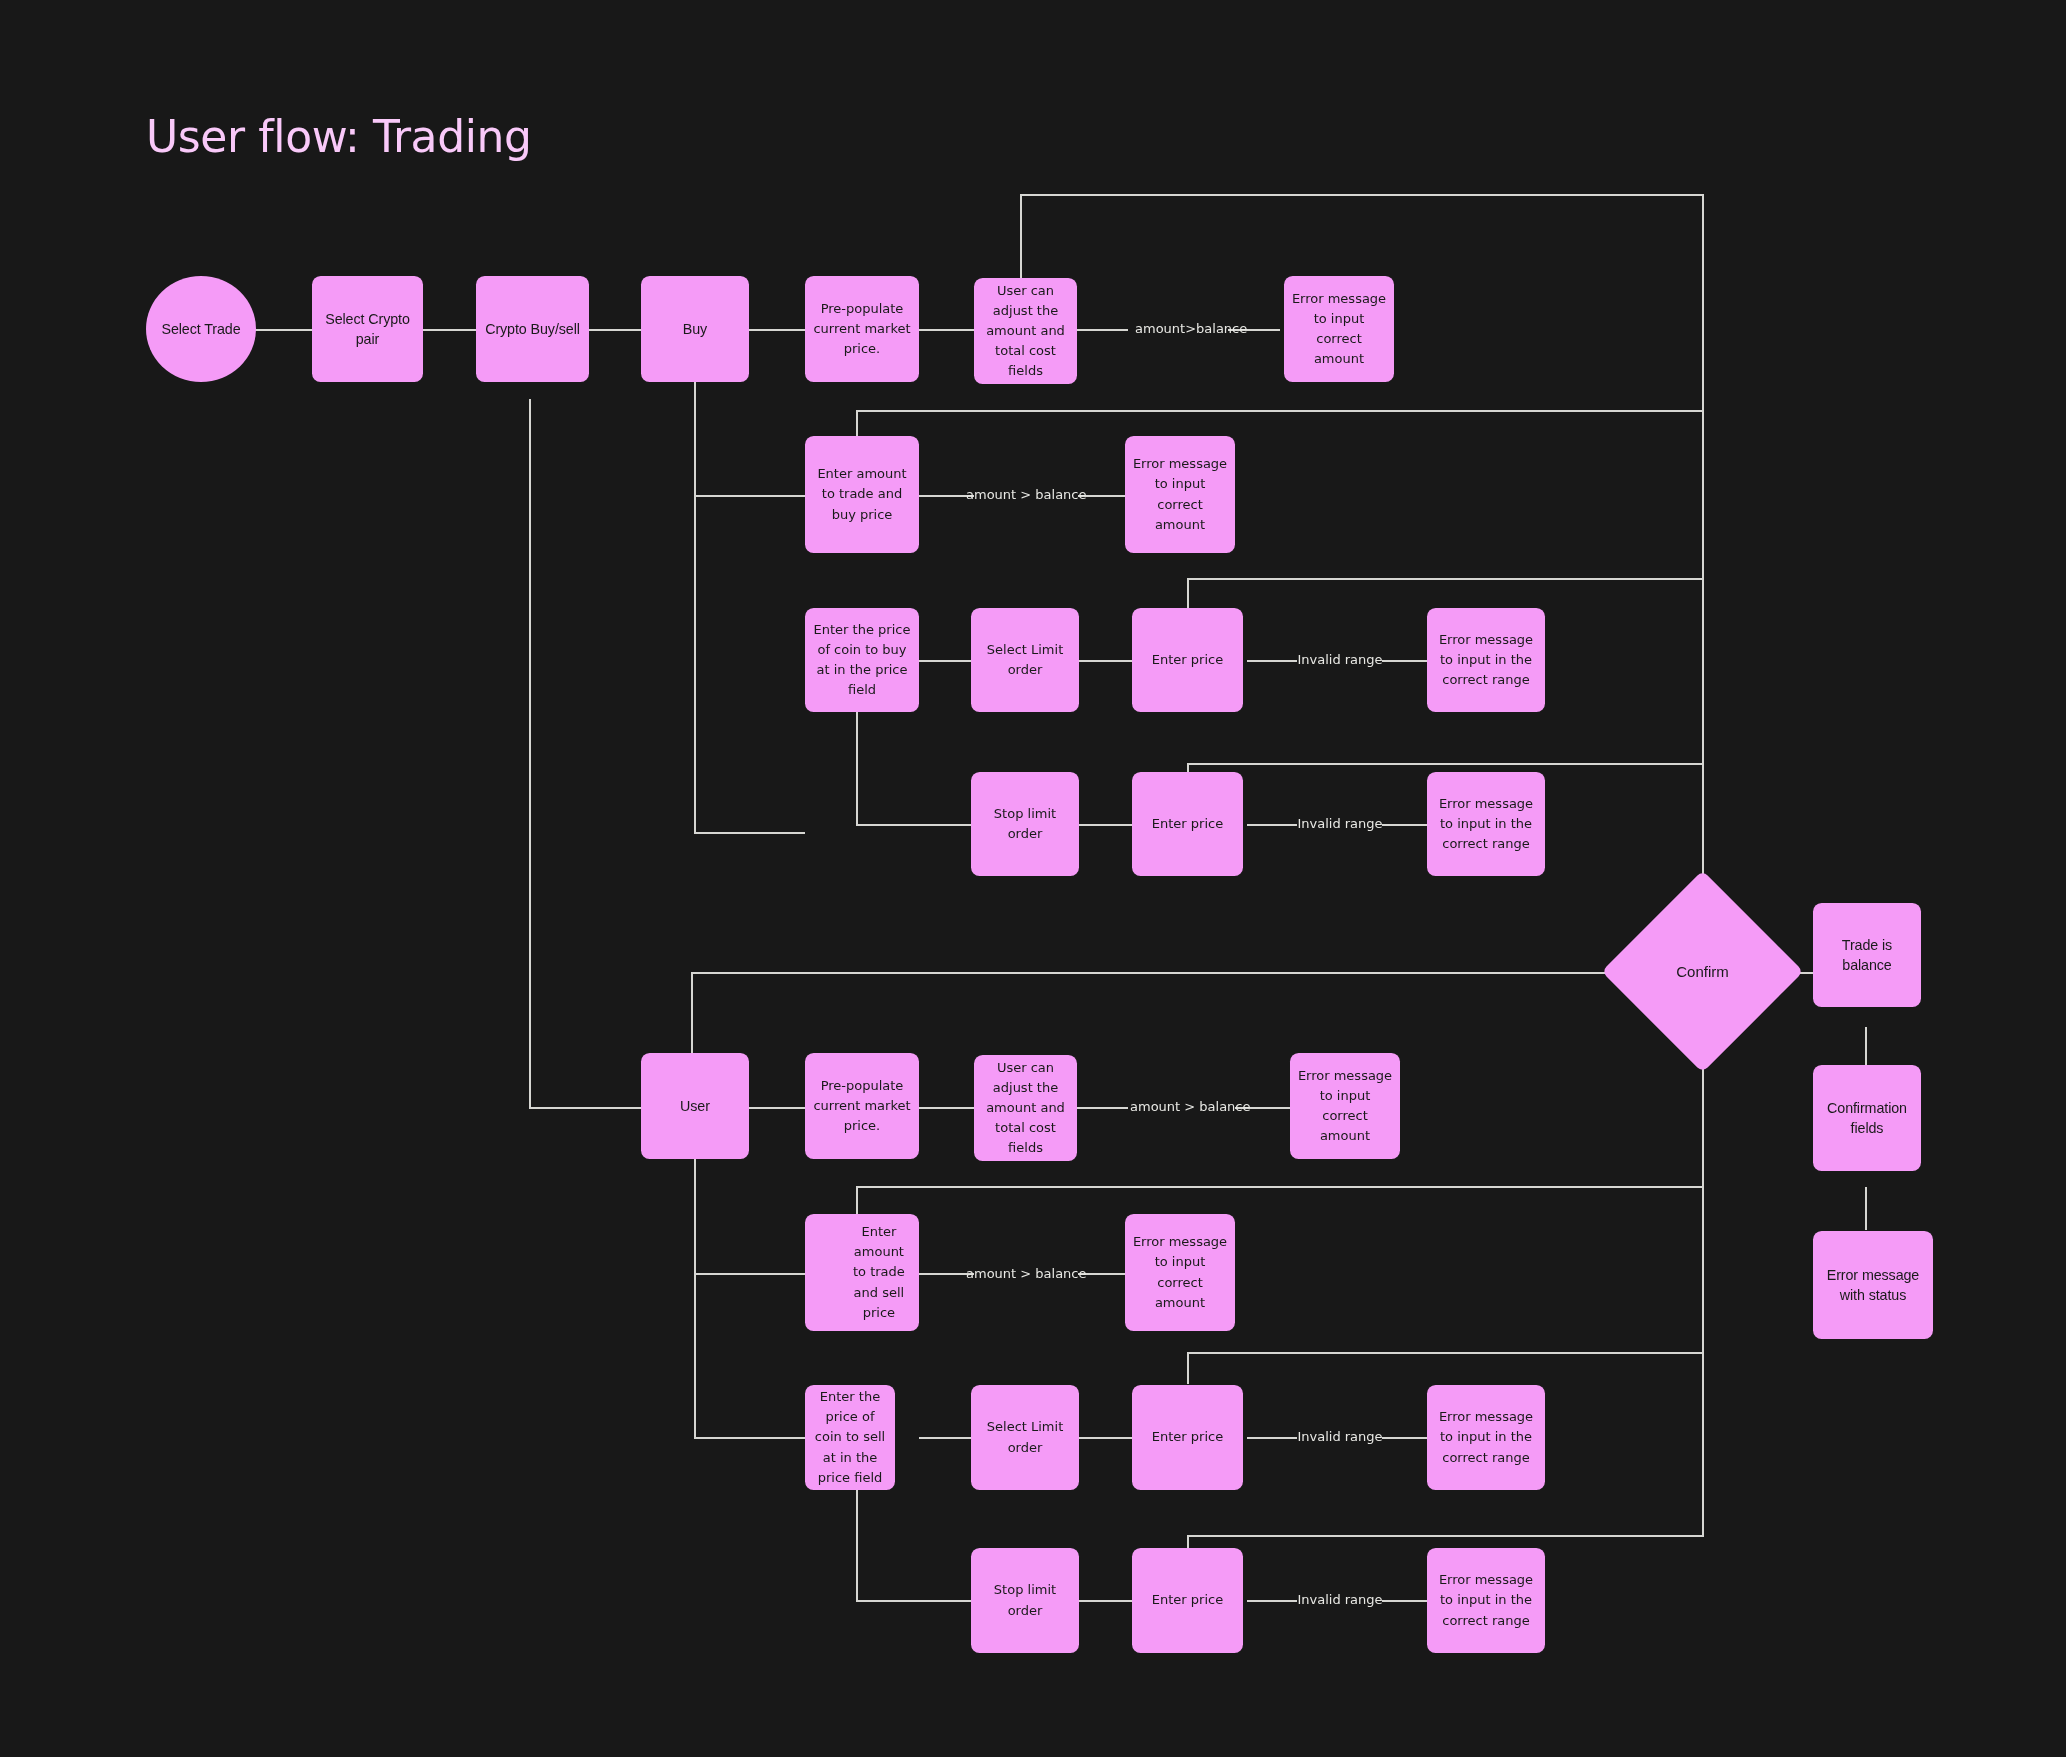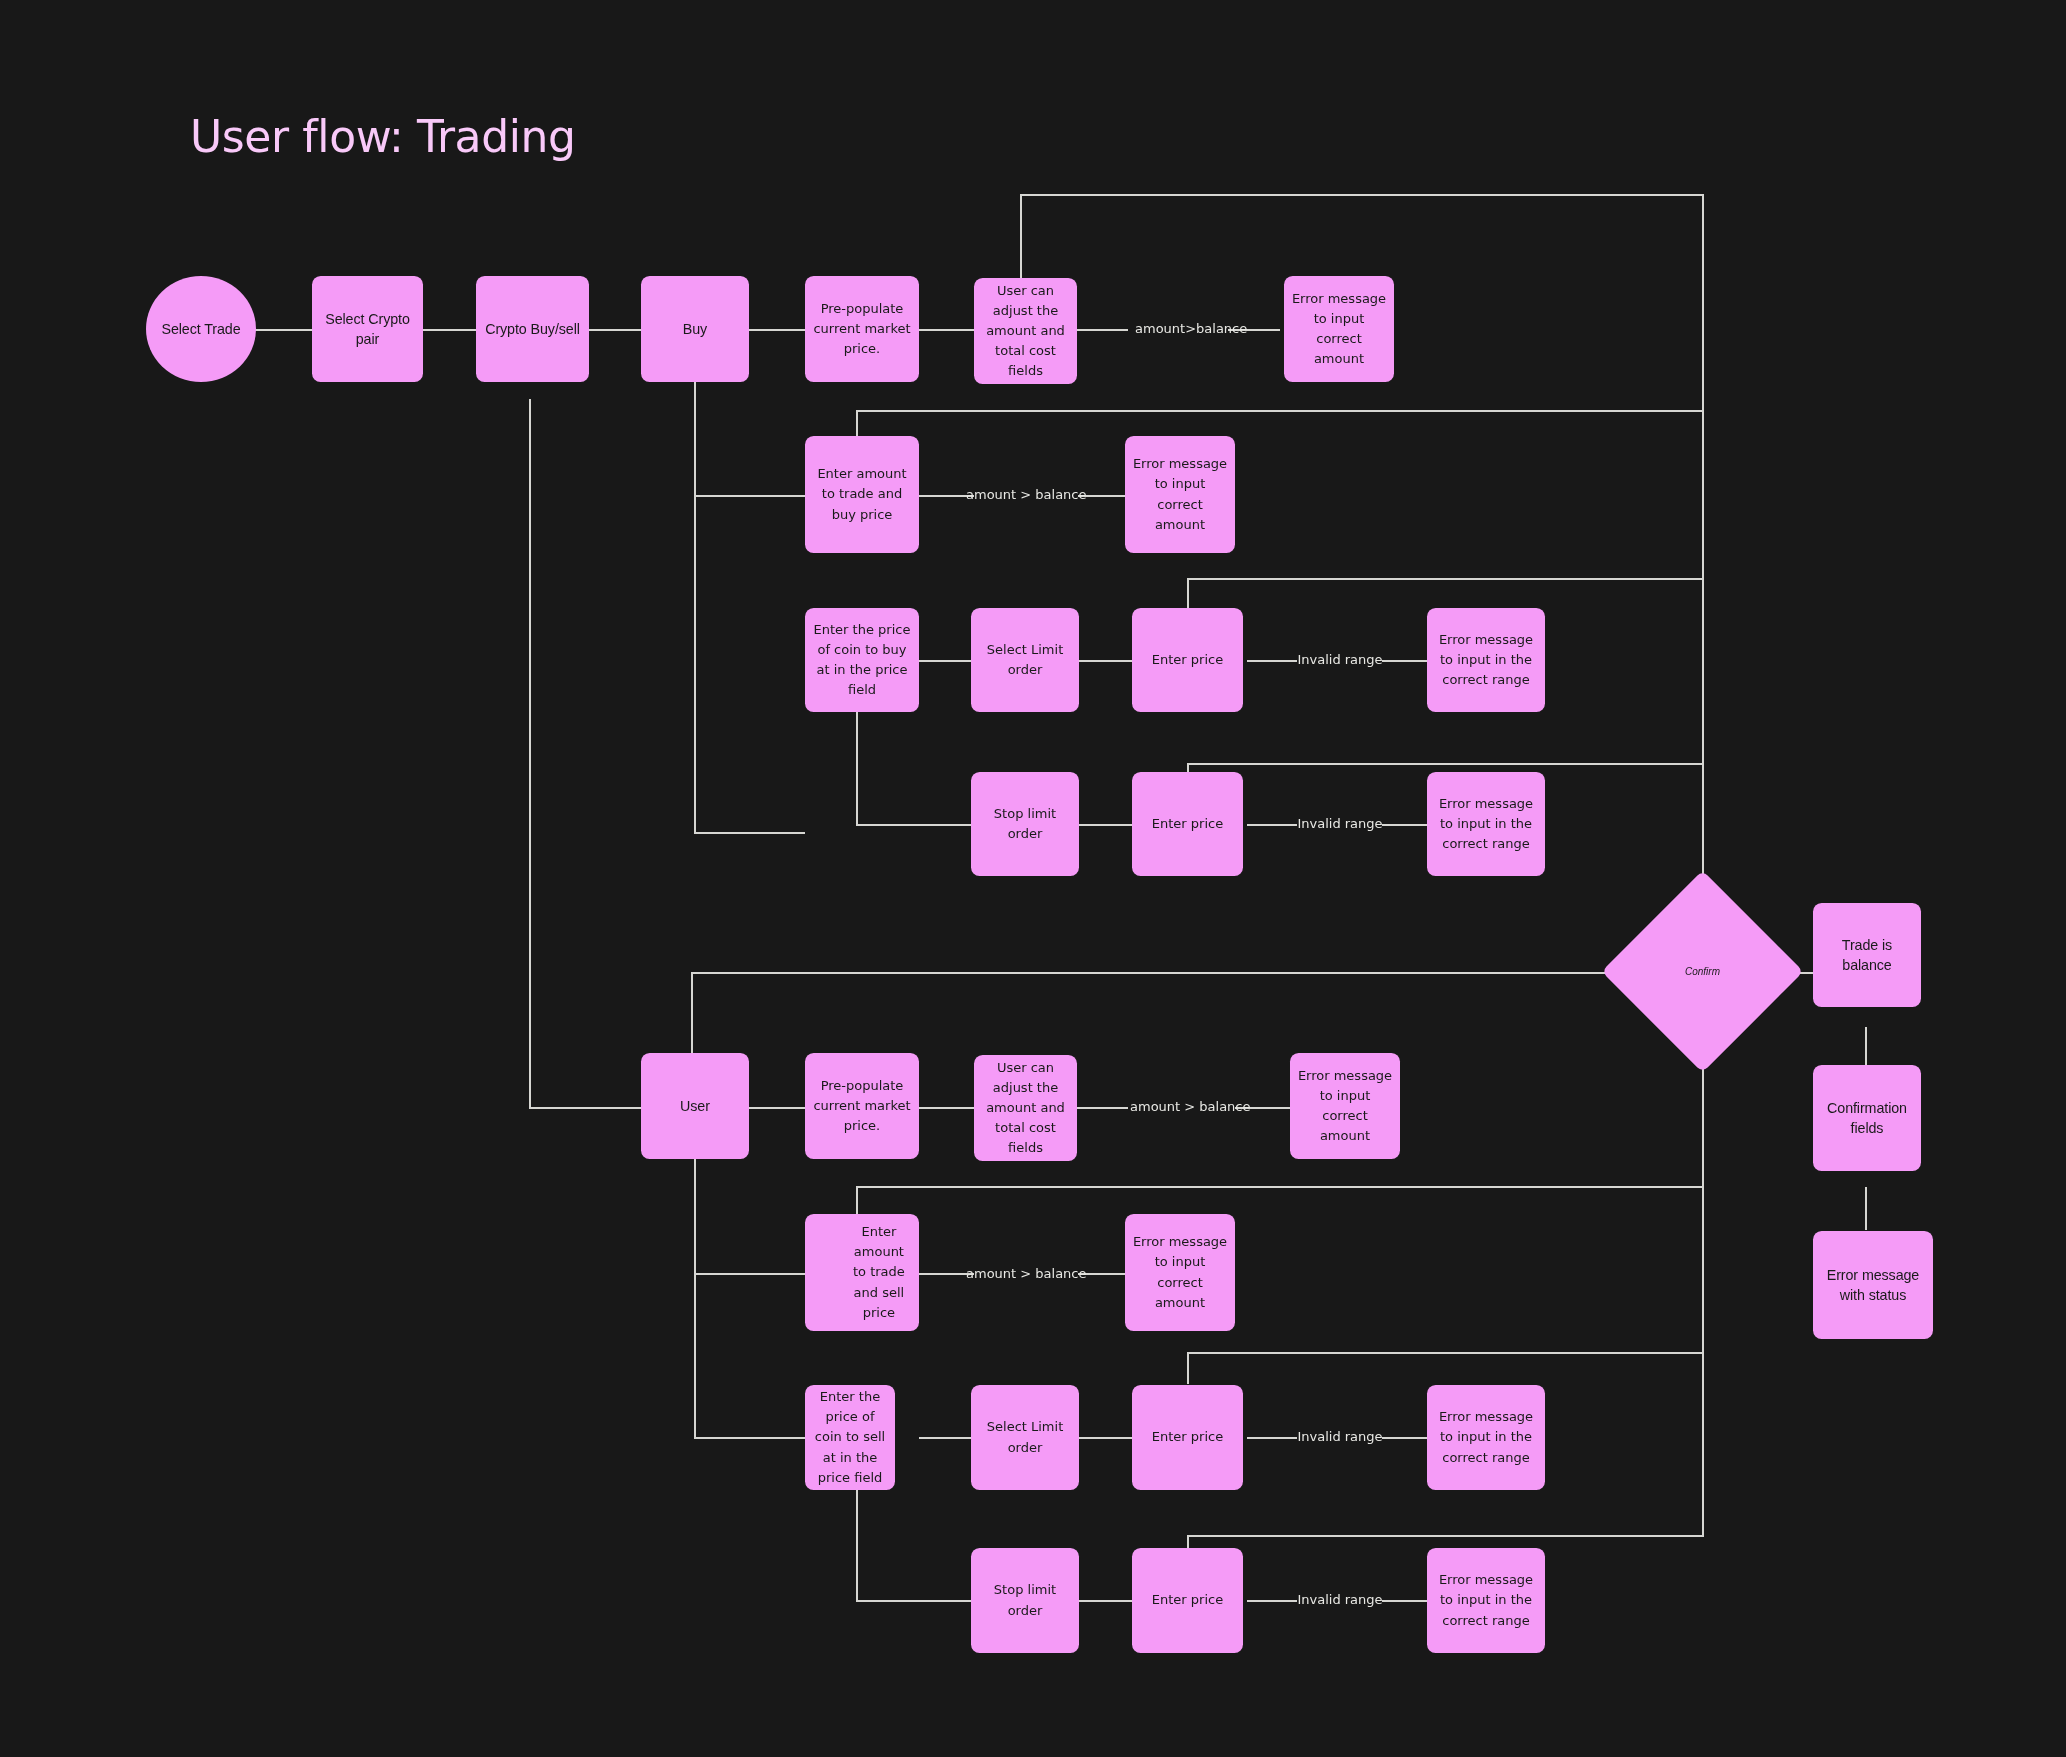--- a/index.html
+++ b/index.html
@@ -9,21 +9,20 @@
     overflow:hidden;
   }
   #canvas{position:relative;width:2066px;height:1758px;background:#181818;}
 
   #title{
     position:absolute;left:146px;top:111px;
     font-size:44px;font-weight:400;letter-spacing:-0.4px;
     color:#F9C9F9;
     font-family:"DejaVu Sans", sans-serif;
     white-space:nowrap;
-    margin-left:44px;
   }
 
   .node{
     position:absolute;
     background:#F59BF7;
     border-radius:8.6px;
     color:#1A1A1A;
     display:flex;align-items:center;justify-content:center;
     text-align:center;
     font-family:"DejaVu Sans", sans-serif;
@@ -39,21 +38,21 @@
     background:transparent;border-radius:0;
   }
   .diamond-shape{
     position:absolute;left:0;top:0;width:100%;height:100%;
     background:#F59BF7;
     transform:rotate(45deg);
     border-radius:7.2px;
   }
   .diamond-label{
     position:relative;z-index:2;
-    font-family:"Liberation Sans", sans-serif;font-size:10px;font-style:italic;
+    font-family:"Liberation Sans", sans-serif;font-size:15px;
   }
 
   .line{position:absolute;background:#D6D6D2;}
   .hline{height:2.2px;}
   .vline{width:2.2px;}
 
   .edge-label{
     position:absolute;
     color:#E8E8E4;
     font-family:"DejaVu Sans", sans-serif;

